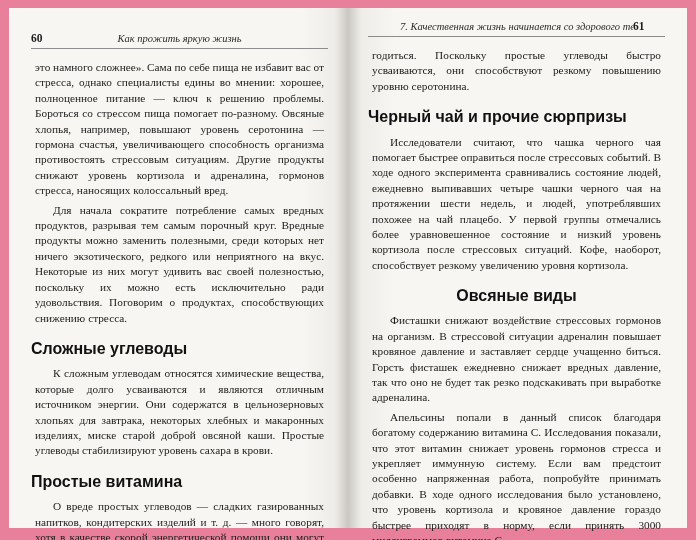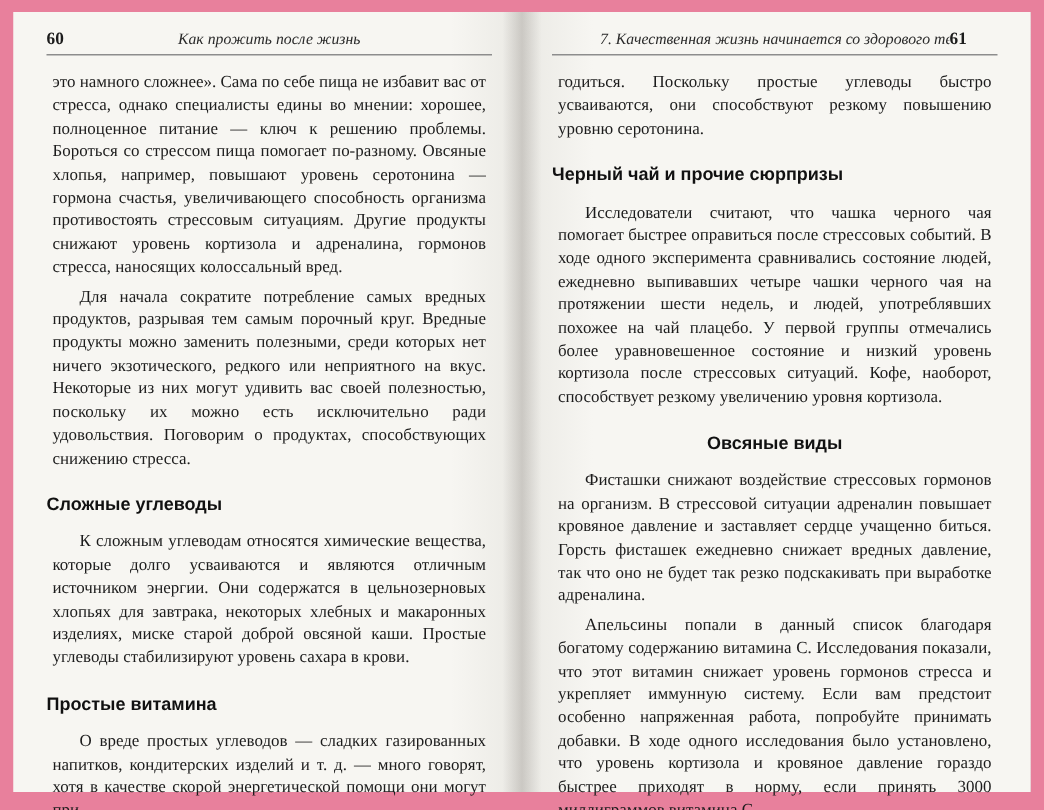--- a/index.html
+++ b/index.html
@@ -20,21 +20,21 @@
     background: #f6f5f1;
     display: flex;
     box-shadow: inset 0 0 6px rgba(0,0,0,0.15);
   }
   .page {
     position: relative;
     width: 50%;
     box-sizing: border-box;
     color: #1c1c1c;
   }
-  .page.left  { padding: 12px 20px 10px 22px;
+  .page.left  { padding: 24px 20px 10px 22px;
     background: linear-gradient(to right, #f7f6f2 0%, #f7f6f2 86%, #eae9e4 100%); }
   .page.right { padding: 12px 22px 10px 20px;
     background: linear-gradient(to left, #f7f6f2 0%, #f7f6f2 86%, #eae9e4 100%); }
   .gutter {
     position: absolute;
     left: 50%; top: 0; bottom: 0;
     width: 26px;
     margin-left: -13px;
     background: linear-gradient(to right, rgba(60,50,45,0) 0%, rgba(60,50,45,0.18) 50%, rgba(60,50,45,0) 100%);
     pointer-events: none;
@@ -69,21 +69,21 @@
     line-height: 15.4px;
     text-align: justify;
   }
   .body-text p {
     margin: 4px;
     text-indent: 18px;
   }
   .body-text p.no-indent { text-indent: 0; }
   h3.subhead {
     font-family: "Liberation Sans", sans-serif;
-    font-size: 12px;
+    font-size: 16px;
     font-weight: bold;
     margin: 15px 0 10px 0;
     color: #111;
   }
   h3.subhead.block-centered {
     width: fit-content;
     margin-left: auto;
     margin-right: auto;
     text-align: left;
     line-height: 15px;
@@ -91,21 +91,21 @@
 </style>
 </head>
 <body>
 
 <div class="photo">
   <div class="spread">
 
     <div class="page left">
       <div class="page-head">
         <span class="page-num">60</span>
-        <span class="running-title">Как прожить после жизнь</span>
+        <span class="running-title">Как прожить яркую жизнь</span>
         <span class="head-spacer"></span>
       </div>
       <div class="body-text">
         <p class="no-indent">это намного сложнее». Сама по себе пища не избавит вас от стресса, однако специалисты едины во мнении: хорошее, полноценное питание — ключ к решению проблемы. Бороться со стрессом пища помогает по-разному. Овсяные хлопья, например, повышают уровень серотонина — гормона счастья, увеличивающего способность организма противостоять стрессовым ситуациям. Другие продукты снижают уровень кортизола и адреналина, гормонов стресса, наносящих колоссальный вред.</p>
         <p>Для начала сократите потребление самых вредных продуктов, разрывая тем самым порочный круг. Вредные продукты можно заменить полезными, среди которых нет ничего экзотического, редкого или неприятного на вкус. Некоторые из них могут удивить вас своей полезностью, поскольку их можно есть исключительно ради удовольствия. Поговорим о продуктах, способствующих снижению стресса.</p>
         <h3 class="subhead">Сложные углеводы</h3>
         <p>К сложным углеводам относятся химические вещества, которые долго усваиваются и являются отличным источником энергии. Они содержатся в цельнозерновых хлопьях для завтрака, некоторых хлебных и макаронных изделиях, миске старой доброй овсяной каши. Простые углеводы стабилизируют уровень сахара в крови.</p>
         <h3 class="subhead">Простые витамина</h3>
         <p>О вреде простых углеводов — сладких газированных напитков, кондитерских изделий и т. д. — много говорят, хотя в качестве скорой энергетической помощи они могут при-</p>
       </div>

